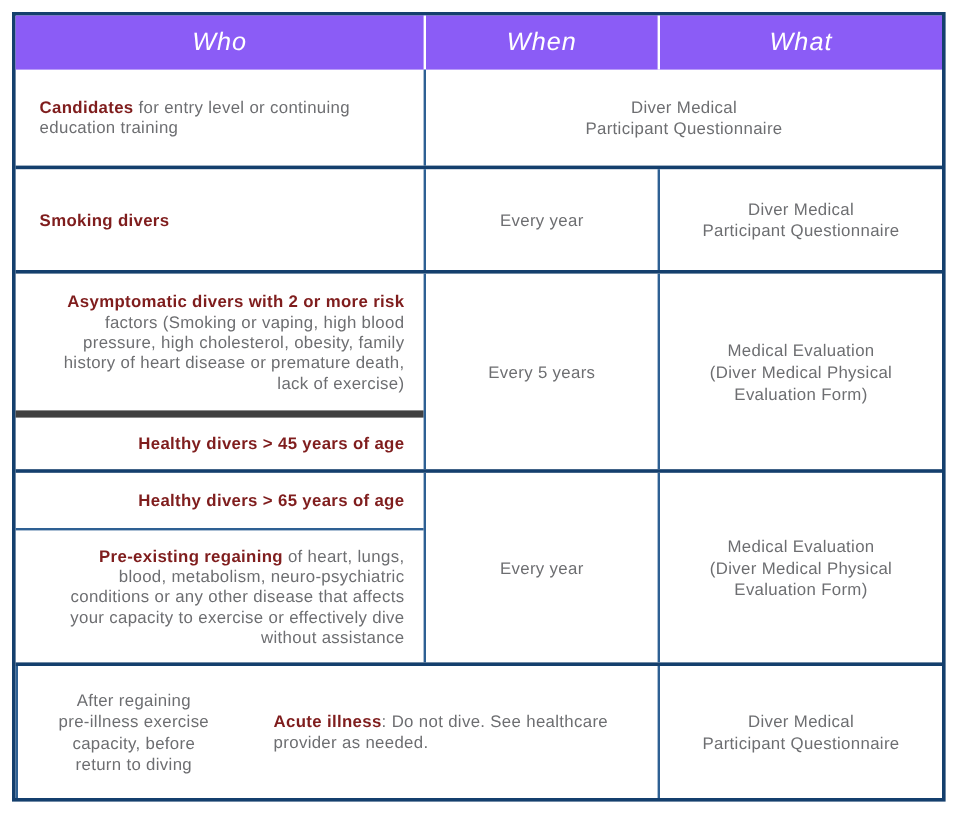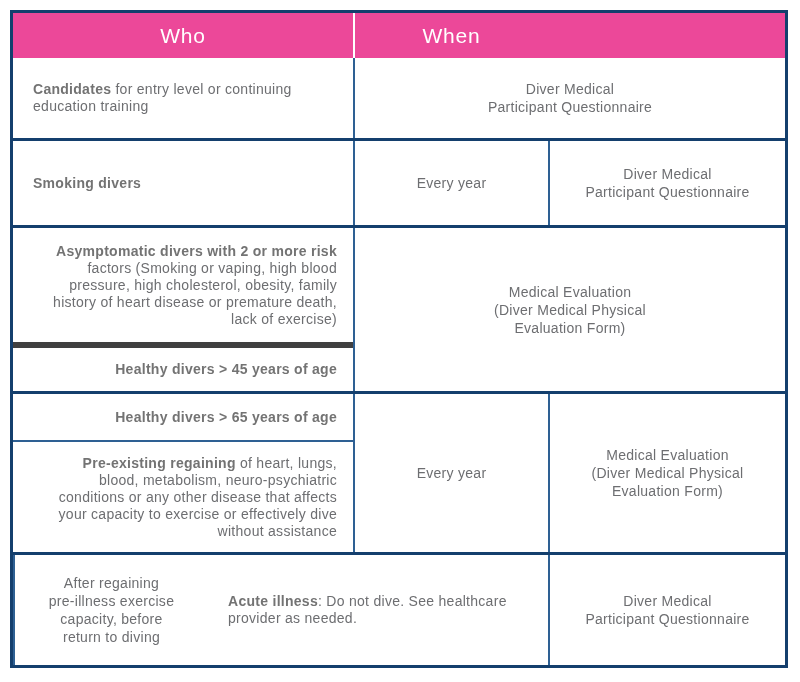--- a/index.html
+++ b/index.html
@@ -16,21 +16,22 @@
     border: 3px solid #143f6d;
     display: flex;
     flex-direction: column;
     background: #ffffff;
   }
   
   .thead {
     display: flex;
     height: 45px;
     flex: none;
-    background: #ec4899;
+    background: #8b5cf6;
+    font-style: italic;
   }
   .th {
     display: flex;
     align-items: center;
     justify-content: center;
     color: #ffffff;
     font-size: 21px;
     font-weight: 400;
     letter-spacing: 0.04em;
   }
@@ -86,32 +87,33 @@
   }
   .td.c-when { width: 195px; }
   .td.c-what { flex: 1; }
   .rich {
     font-size: 14px;
     line-height: 17px;
     color: #6d6e71;
     letter-spacing: 0.02em;
   }
   .rich strong {
-    color: #737373;
+    color: #7f1d1d;
     font-weight: 700;
   }
 </style>
 </head>
 <body>
 
 <div class="med-table">
 
   <div class="thead">
     <div class="th c-who">Who</div>
     <div class="th c-when">When</div>
+    <div class="th c-what">What</div>
   </div>
 
   <div class="tr r1">
     <div class="td c-who single">
       <p class="rich"><strong>Candidates</strong><span> for entry level or continuing education training</span></p>
     </div>
     <div class="td c-what">Diver Medical
 Participant Questionnaire</div>
   </div>
 
@@ -126,20 +128,21 @@
 
   <div class="tr r3">
     <div class="td c-who split">
       <div class="subcell sub-a grow">
         <p class="rich"><strong>Asymptomatic divers with 2 or more risk</strong><span> factors (Smoking or vaping, high blood pressure, high cholesterol, obesity, family history of heart disease or premature death, lack of exercise)</span></p>
       </div>
       <div class="subcell sub-b">
         <p class="rich"><strong>Healthy divers &gt; 45 years of age</strong><span></span></p>
       </div>
     </div>
+    <div class="td c-when">Every 5 years</div>
     <div class="td c-what">Medical Evaluation
 (Diver Medical Physical
 Evaluation Form)</div>
   </div>
 
   <div class="tr r4">
     <div class="td c-who split">
       <div class="subcell sub-a">
         <p class="rich"><strong>Healthy divers &gt; 65 years of age</strong><span></span></p>
       </div>

